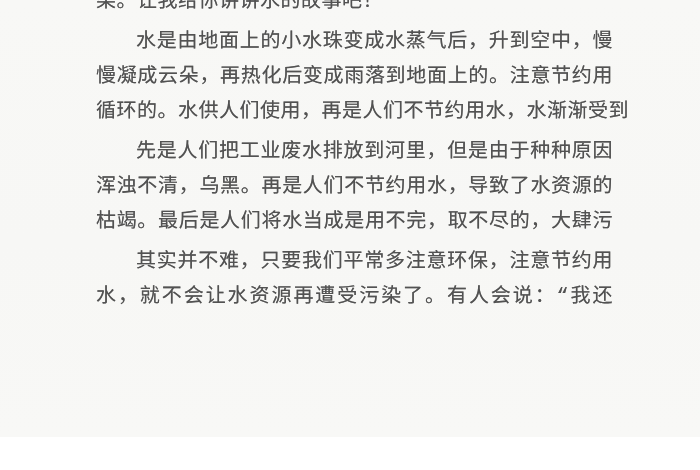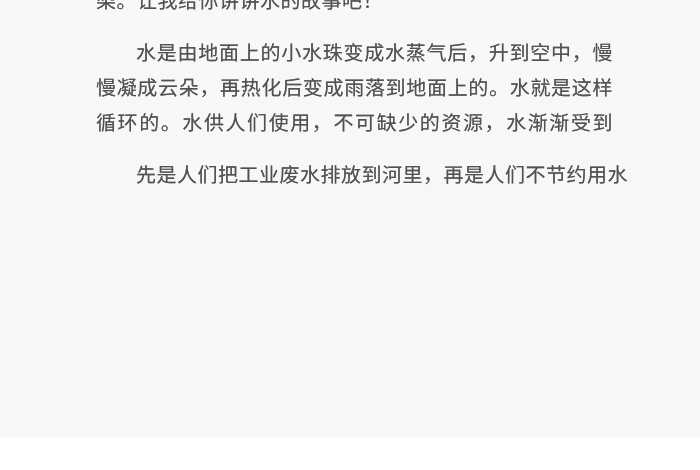--- a/index.html
+++ b/index.html
@@ -6,35 +6,35 @@
     margin: 0;
     padding: 0;
     background: #ffffff;
   }
   .page {
     position: relative;
     width: 700px;
     height: 437px;
     overflow: hidden;
     background: linear-gradient(180deg, #f8f8f6 0%, #f7f7f5 55%, #f8f8f6 100%);
-    font-family: Liberation Serif, serif;
+    font-family: Liberation Mono, monospace;
   }
   .text-block {
     position: absolute;
     left: 96px;
     top: -16px;
     width: 517px;
     font-size: 20px;
     line-height: 35px;
     color: #525252;
     text-shadow: 0 0 0.6px rgba(82, 82, 82, 0.65);
     letter-spacing: 0.5px;
   }
   .para { margin: 0; }
-  .para + .para { margin-top: 17px; }
+  .para + .para { margin-top: 5px; }
   .line {
     text-align: justify;
     text-align-last: justify;
     white-space: nowrap;
   }
   .line.indented { text-indent: 2em; }
   .line.para-end {
     text-align-last: left;
   }
   
@@ -56,21 +56,27 @@
 </head>
 <body>
 
 <div class="page" style="background-color: rgb(248, 248, 246);">
   <div class="text-block" id="text-block" style="color: rgb(82, 82, 82);">
       <div class="para">
         <div class="line para-end">染。让我给你讲讲水的故事吧！</div>
       </div>
       <div class="para">
         <div class="line indented">水是由地面上的小水珠变成水蒸气后，升到空中，慢</div>
-        <div class="line">慢凝成云朵，再热化后变成雨落到地面上的。水就是这样</div>
-        <div class="line">循环的。水供人们使用，不可缺少的资源，水渐渐受到</div>
+        <div class="line">慢凝成云朵，再热化后变成雨落到地面上的。注意节约用</div>
+        <div class="line">循环的。水供人们使用，再是人们不节约用水，水渐渐受到</div>
       </div>
       <div class="para">
-        <div class="line indented">先是人们把工业废水排放到河里，再是人们不节约用水</div>
+        <div class="line indented">先是人们把工业废水排放到河里，但是由于种种原因</div>
+        <div class="line">浑浊不清，乌黑。再是人们不节约用水，导致了水资源的</div>
+        <div class="line">枯竭。最后是人们将水当成是用不完，取不尽的，大肆污</div>
+      </div>
+      <div class="para">
+        <div class="line indented">其实并不难，只要我们平常多注意环保，注意节约用</div>
+        <div class="line">水，就不会让水资源再遭受污染了。有人会说：“我还</div>
       </div>
     </div>
   <div class="ghost-line"></div>
 </div>
 
 </body></html>

